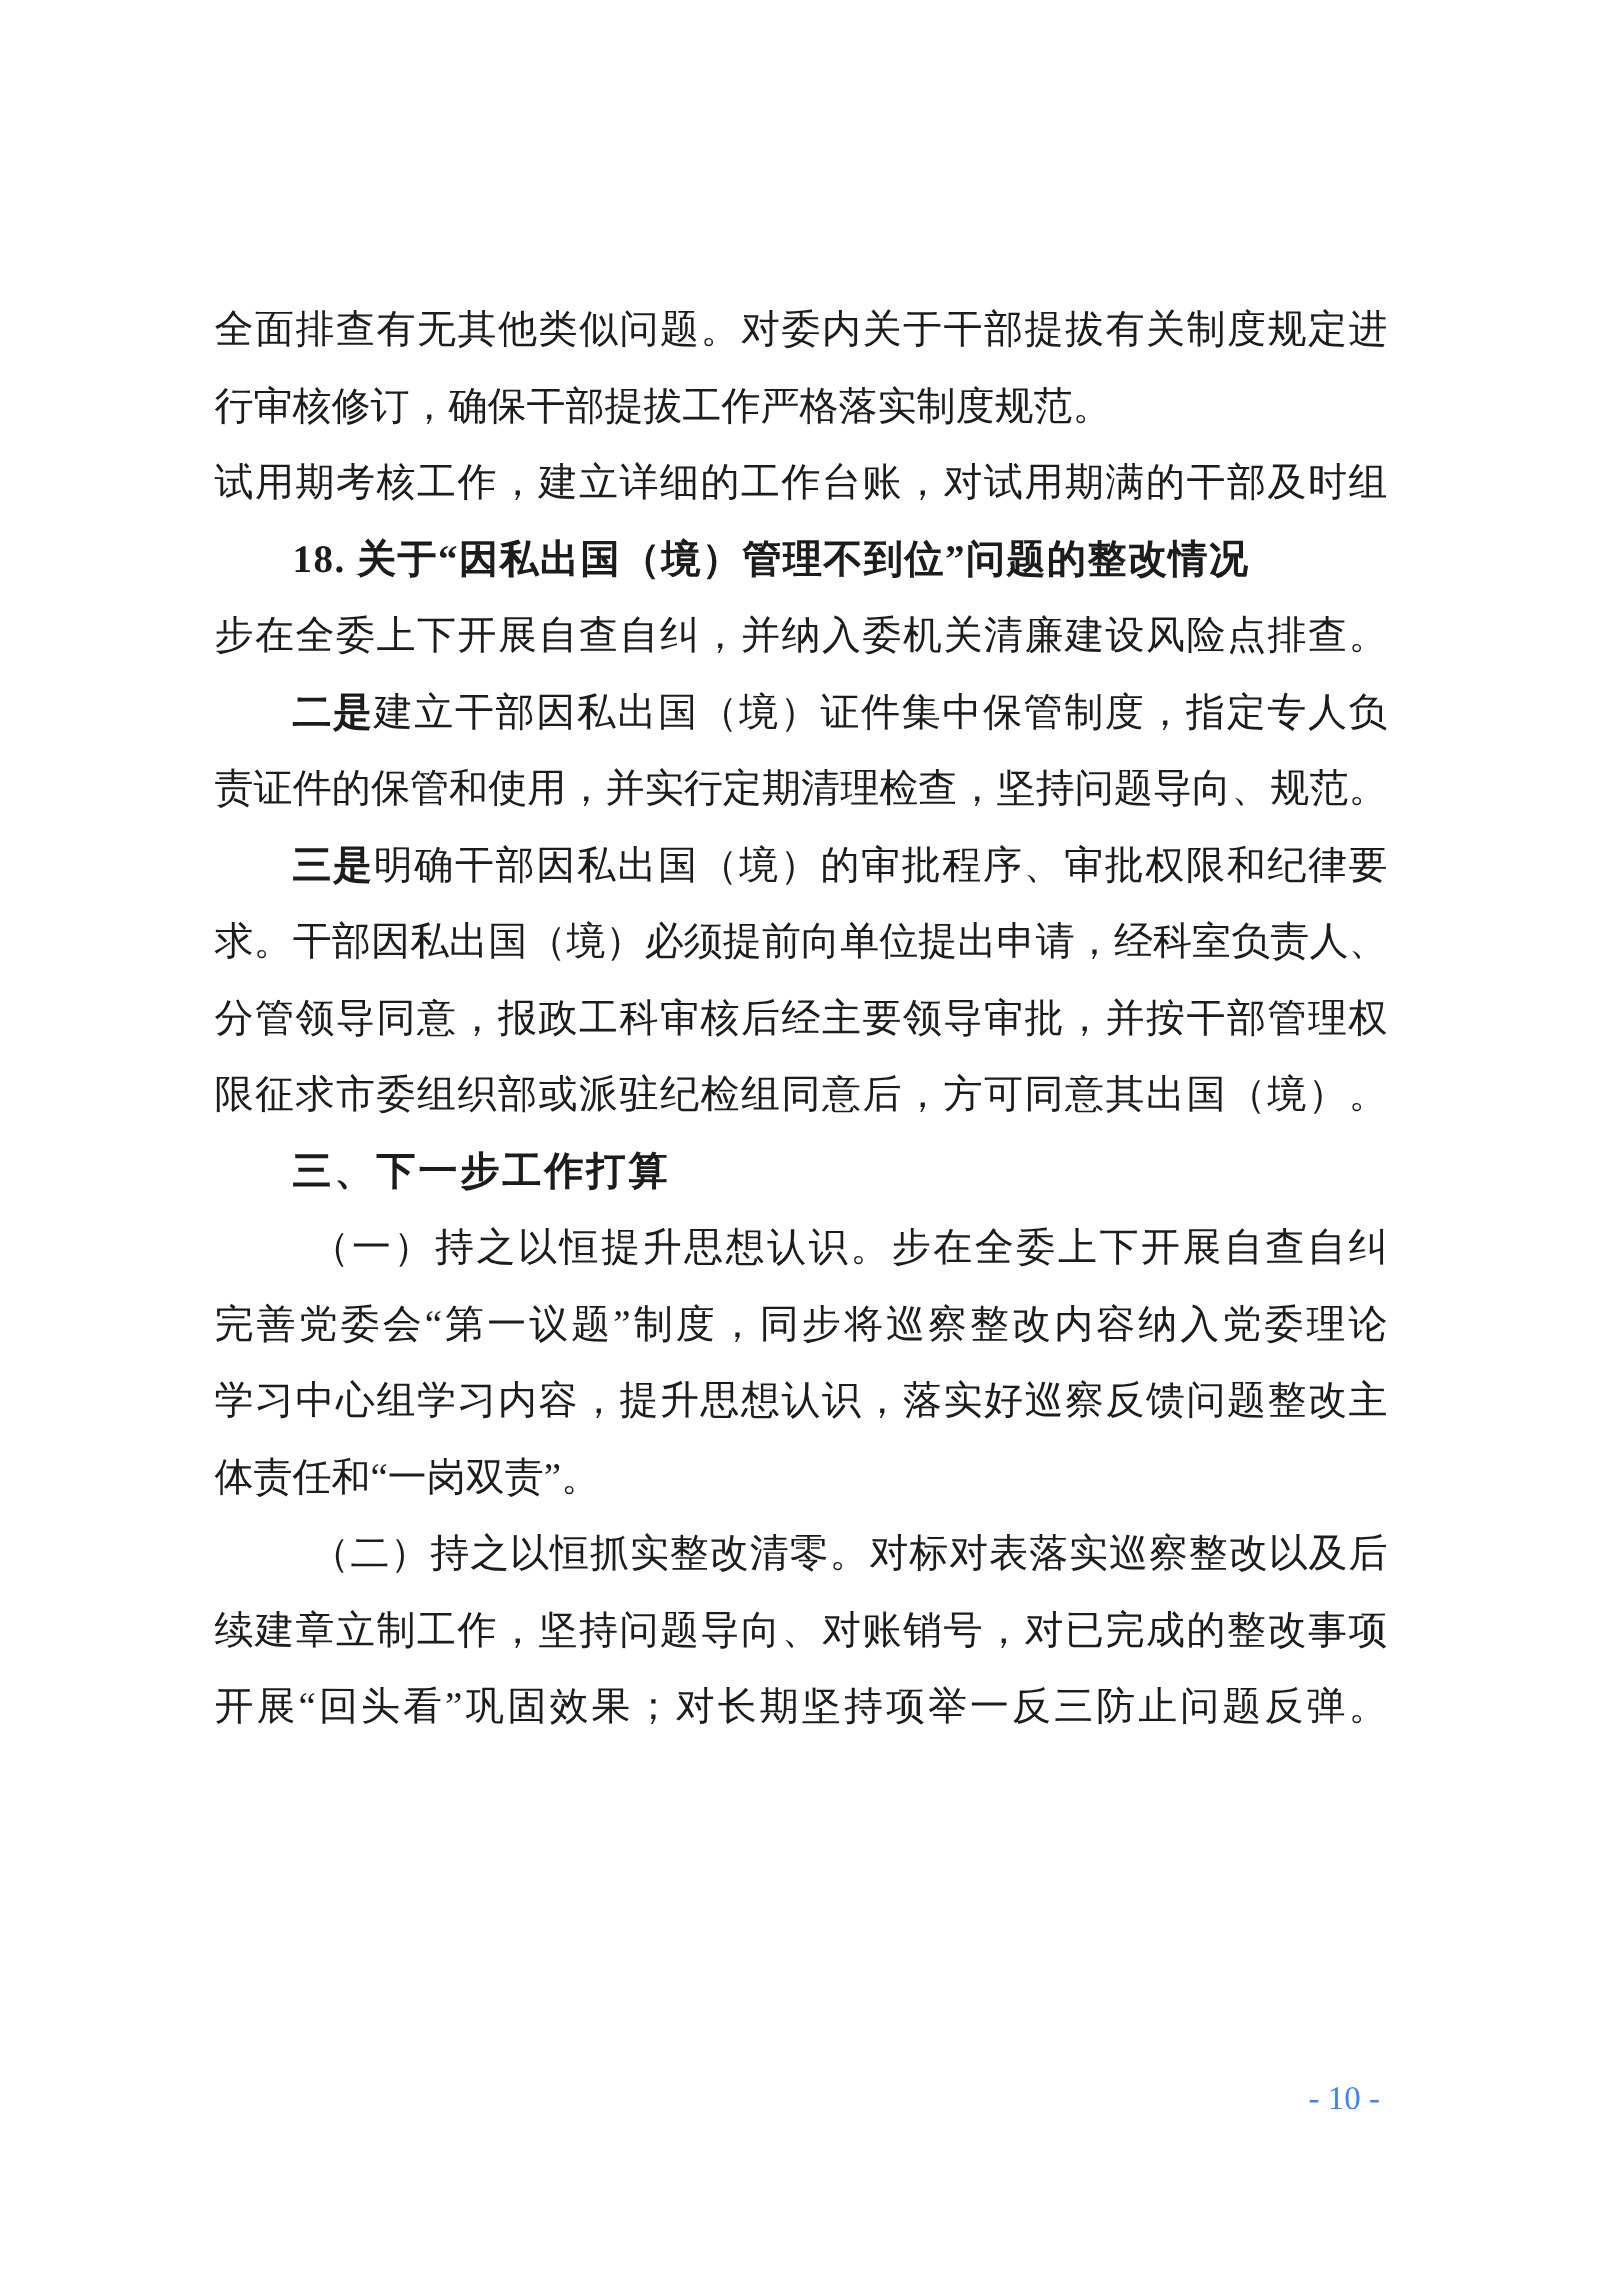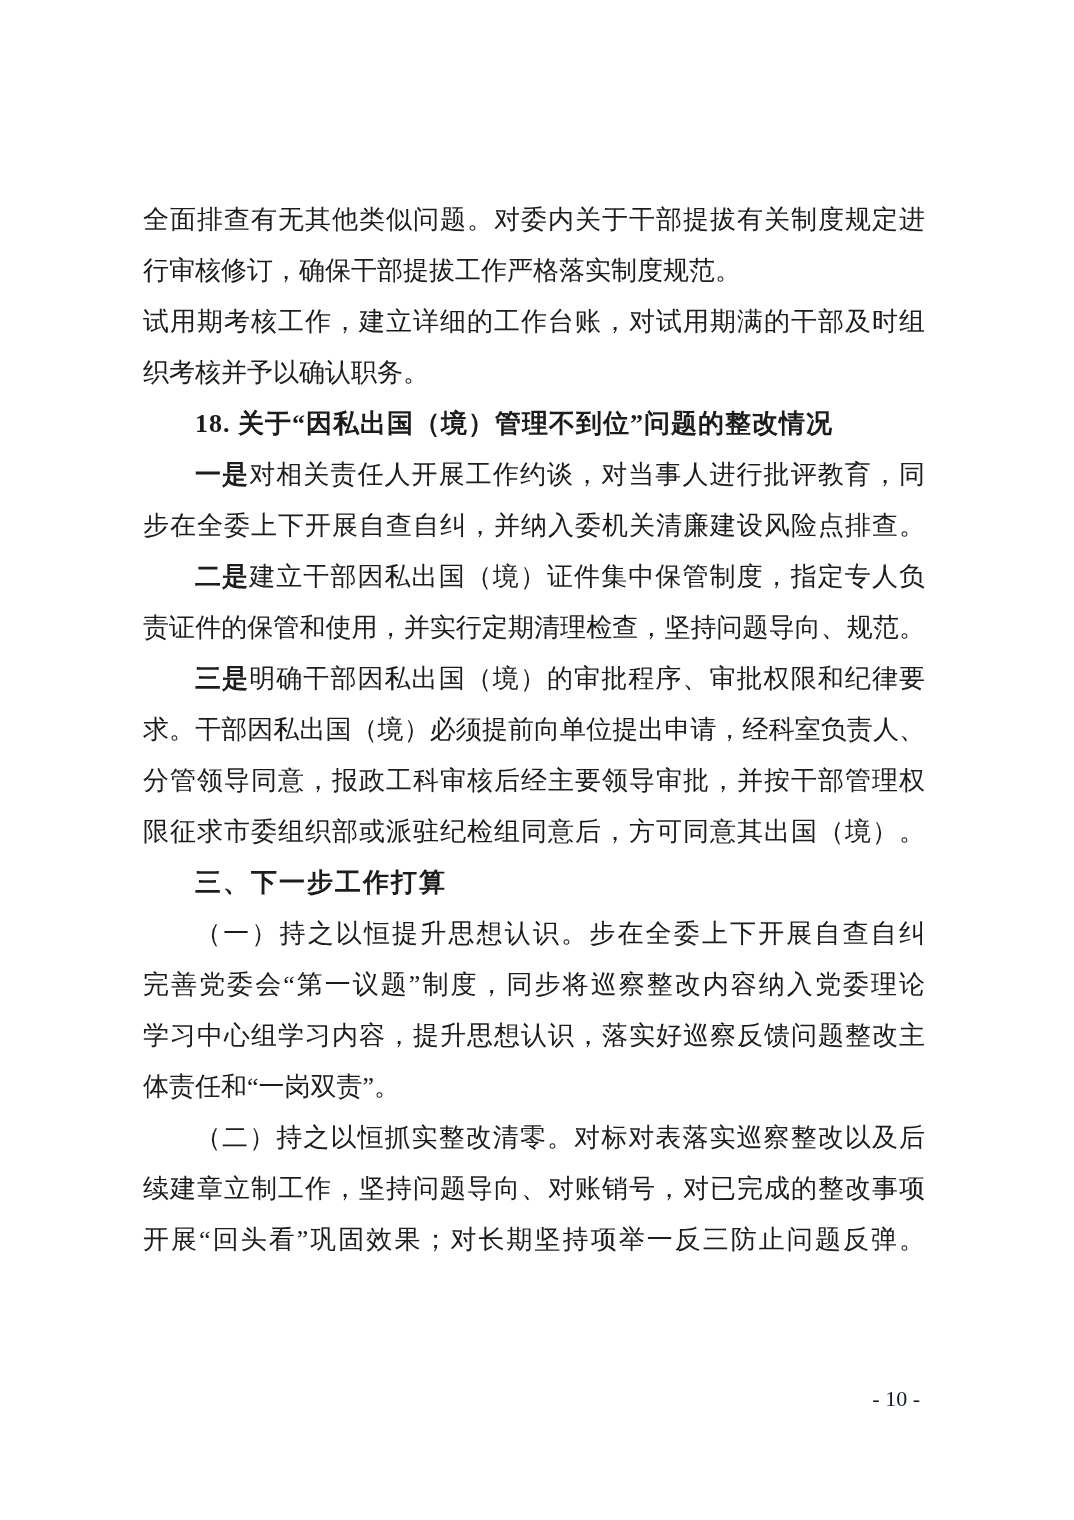--- a/index.html
+++ b/index.html
@@ -38,51 +38,50 @@
     text-indent: 52px;
   }
   .seg-body {
     font-weight: 400;
   }
   .seg-lead {
     font-weight: 700;
   }
   .seg-kai {
     font-weight: 400;
+    margin-left: 12px;
   }
   .seg-heading-kai {
     font-weight: 700;
     letter-spacing: 1px;
   }
   .seg-heading-hei {
     font-family: "Liberation Sans", "DejaVu Sans", sans-serif;
     font-weight: 700;
     letter-spacing: 2px;
   }
   .page-number {
     position: absolute;
     top: 1386px;
     right: 154px;
     font-size: 22px;
     line-height: 26px;
-    color: #0f172a;
+    color: #3b82f6;
     font-family: "Liberation Serif", "DejaVu Serif", serif;
   }
 </style>
 </head>
 <body>
 
 <div class="page">
   <div class="doc-body">
       <div class="line"><span class="seg-body">全面排查有无其他类似问题。对委内关于干部提拔有关制度规定进</span></div>
       <div class="line align-left"><span class="seg-body">行审核修订，确保干部提拔工作严格落实制度规范。</span></div>
       <div class="line"><span class="seg-body">试用期考核工作，建立详细的工作台账，对试用期满的干部及时组</span></div>
-      <div class="line align-left"><span class="seg-body">织考核并予以确认职务。</span></div>
       <div class="line indent align-left"><span class="seg-heading-kai">18. 关于“因私出国（境）管理不到位”问题的整改情况</span></div>
-      <div class="line indent"><span class="seg-lead">一是</span><span class="seg-body">对相关责任人开展工作约谈，对当事人进行批评教育，同</span></div>
       <div class="line"><span class="seg-body">步在全委上下开展自查自纠，并纳入委机关清廉建设风险点排查。</span></div>
       <div class="line indent"><span class="seg-lead">二是</span><span class="seg-body">建立干部因私出国（境）证件集中保管制度，指定专人负</span></div>
       <div class="line"><span class="seg-body">责证件的保管和使用，并实行定期清理检查，坚持问题导向、规范。</span></div>
       <div class="line indent"><span class="seg-lead">三是</span><span class="seg-body">明确干部因私出国（境）的审批程序、审批权限和纪律要</span></div>
       <div class="line"><span class="seg-body">求。干部因私出国（境）必须提前向单位提出申请，经科室负责人、</span></div>
       <div class="line"><span class="seg-body">分管领导同意，报政工科审核后经主要领导审批，并按干部管理权</span></div>
       <div class="line"><span class="seg-body">限征求市委组织部或派驻纪检组同意后，方可同意其出国（境）。</span></div>
       <div class="line indent align-left"><span class="seg-heading-hei">三、下一步工作打算</span></div>
       <div class="line indent"><span class="seg-kai">（一）持之以恒提升思想认识。</span><span class="seg-body">步在全委上下开展自查自纠</span></div>
       <div class="line"><span class="seg-body">完善党委会“第一议题”制度，同步将巡察整改内容纳入党委理论</span></div>

